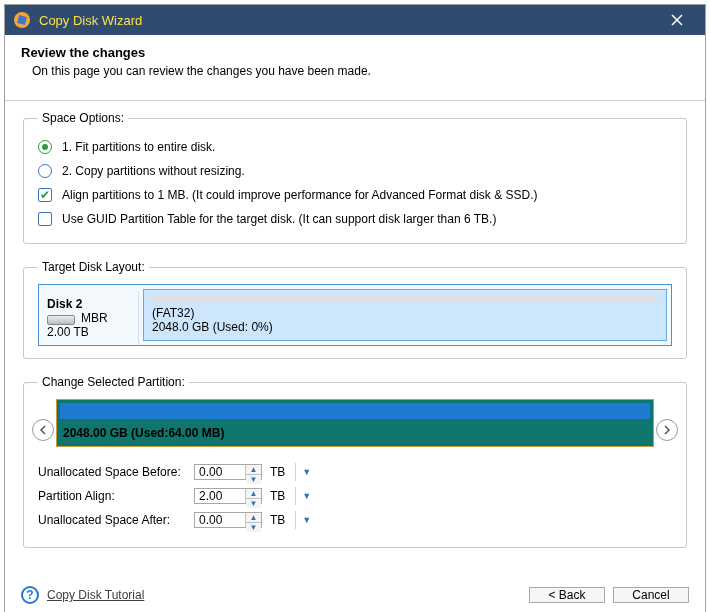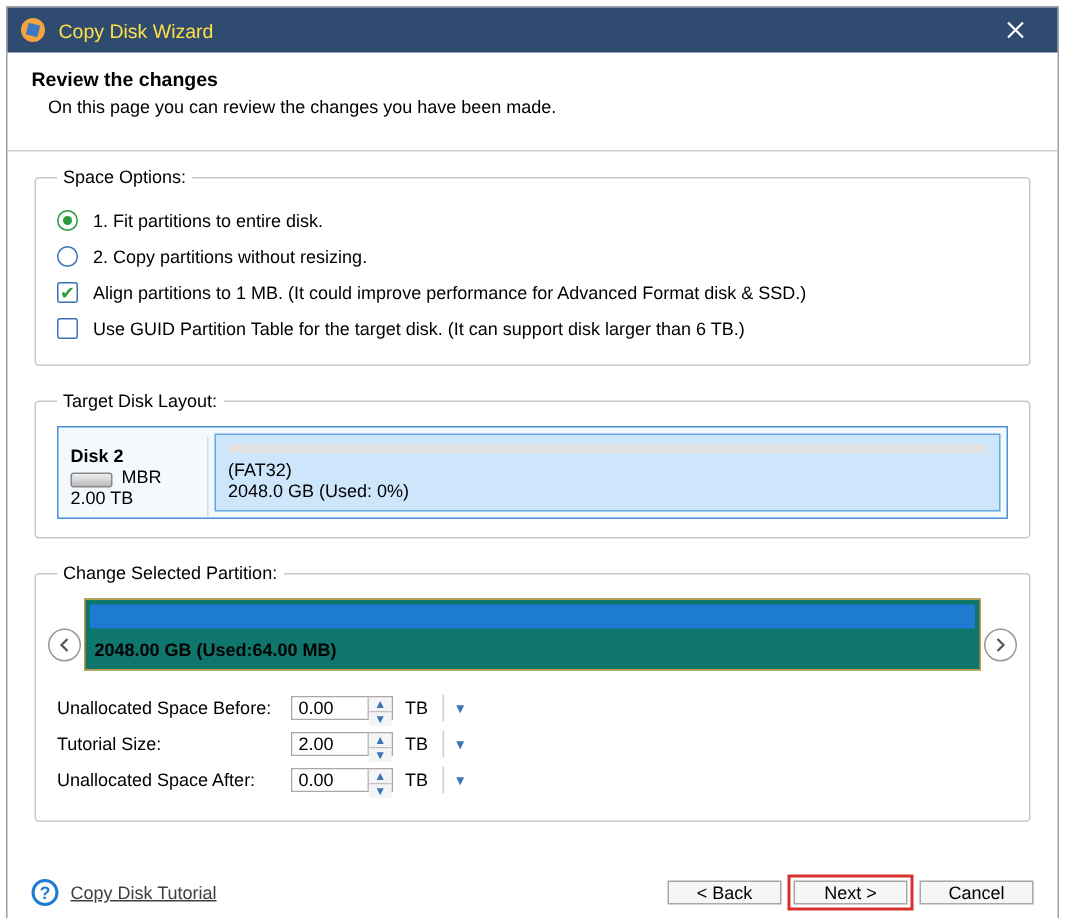--- a/index.html
+++ b/index.html
@@ -282,21 +282,21 @@
             <input value="0.00" style="">
             <span class="spinbtns">
                 <span>▲</span>
                 <span>▼</span>
               </span>
           </span>
           <span class="unit">TB</span>
           <span class="dd">▼</span>
         </div>
         <div class="frow">
-          <label>Tutorial Size:</label>
+          <label>Partition Align:</label>
           <span class="spinwrap">
             <input value="2.00" style="">
             <span class="spinbtns">
                 <span>▲</span>
                 <span>▼</span>
               </span>
           </span>
           <span class="unit">TB</span>
           <span class="dd">▼</span>
         </div>
@@ -315,17 +315,16 @@
       </div>
     </fieldset>
 
   </div>
 
   <div class="footer">
     <span class="help">?</span>
     <span class="tutlink">Copy Disk Tutorial</span>
     <span class="spacer"></span>
     <span class="btn">&lt; Back</span>
-    <span class="btn primary-out">Next &gt;</span>
     <span class="btn">Cancel</span>
   </div>
 
 </div>
 
 </body></html>

